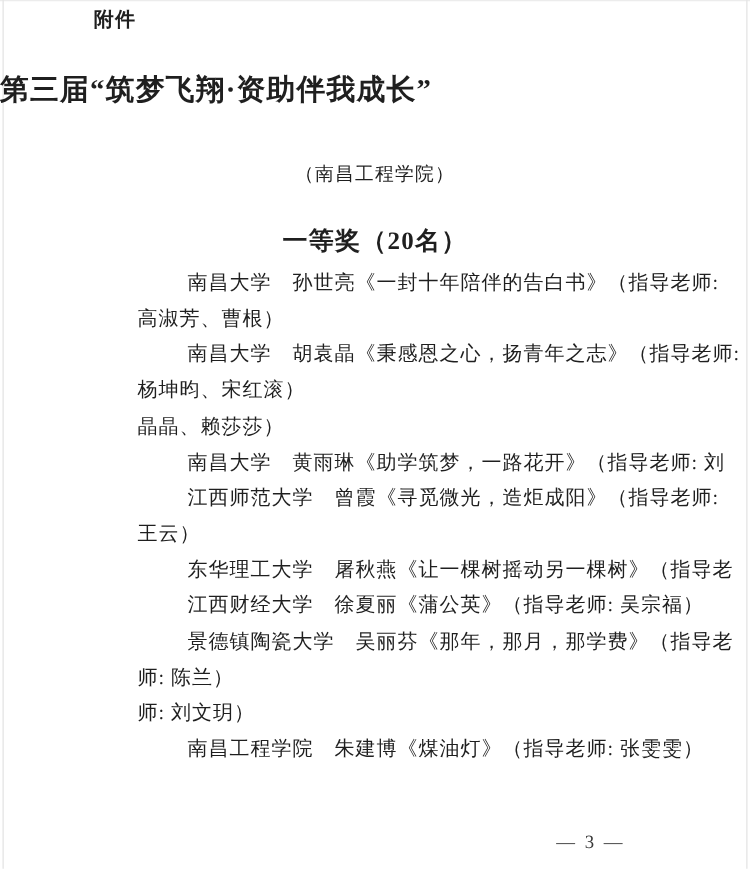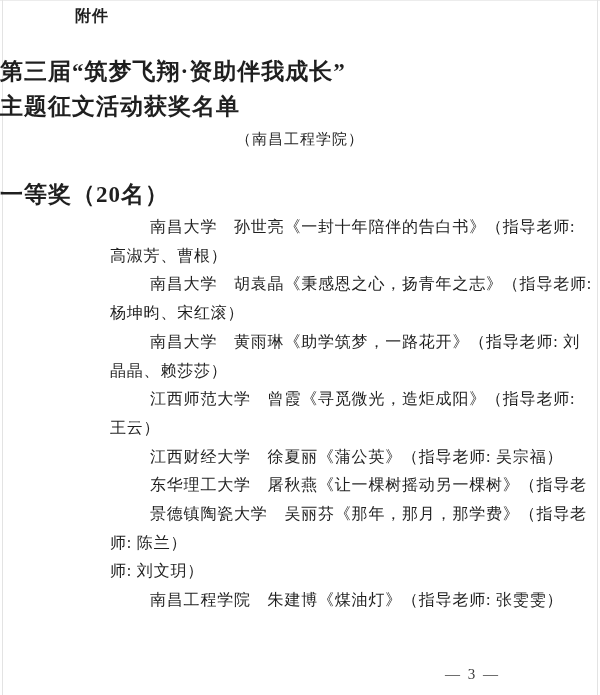--- a/index.html
+++ b/index.html
@@ -48,22 +48,23 @@
   .ranking-note {
     position: absolute;
     top: 130px; left: 0; right: 0;
     text-align: center;
     font-size: 15px;
     letter-spacing: 1px;
   }
   .section-heading {
     position: absolute;
     top: 179px; left: 0; right: 0;
+    text-align: center;
     font-weight: 700;
-    font-size: 23px;
+    font-size: 20px;
     letter-spacing: 1px;
   }
   .winner-list {
     position: absolute;
     top: 213px; left: 62px; right: 52px;
     font-size: 16px;
     line-height: 28.7px;
     letter-spacing: 0.8px;
   }
   .entry-line { white-space: nowrap; margin-left: 48px; }
@@ -81,38 +82,37 @@
 
 <div class="page">
   <div class="edge-top"></div>
   <div class="edge-left"></div>
   <div class="edge-right"></div>
 
   <div class="attachment">附件</div>
 
   <div class="doc-title">
     <div>第三届“筑梦飞翔·资助伴我成长”</div>
-    <div>主题征文活动获奖名单</div>
   </div>
 
   <div class="ranking-note">（南昌工程学院）</div>
 
   <div class="section-heading">一等奖（20名）</div>
 
   <div class="winner-list">
     <div class="entry-line indent">南昌大学　孙世亮《一封十年陪伴的告白书》（指导老师:</div>
     <div class="entry-line">高淑芳、曹根）</div>
     <div class="entry-line indent">南昌大学　胡袁晶《秉感恩之心，扬青年之志》（指导老师:</div>
     <div class="entry-line">杨坤昀、宋红滚）</div>
+    <div class="entry-line">晶晶、赖莎莎）</div>
     <div class="entry-line indent">南昌大学　黄雨琳《助学筑梦，一路花开》（指导老师: 刘</div>
-    <div class="entry-line">晶晶、赖莎莎）</div>
     <div class="entry-line indent">江西师范大学　曾霞《寻觅微光，造炬成阳》（指导老师:</div>
     <div class="entry-line">王云）</div>
+    <div class="entry-line indent">东华理工大学　屠秋燕《让一棵树摇动另一棵树》（指导老</div>
     <div class="entry-line indent">江西财经大学　徐夏丽《蒲公英》（指导老师: 吴宗福）</div>
-    <div class="entry-line indent">东华理工大学　屠秋燕《让一棵树摇动另一棵树》（指导老</div>
     <div class="entry-line indent">景德镇陶瓷大学　吴丽芬《那年，那月，那学费》（指导老</div>
     <div class="entry-line">师: 陈兰）</div>
     <div class="entry-line">师: 刘文玥）</div>
     <div class="entry-line indent">南昌工程学院　朱建博《煤油灯》（指导老师: 张雯雯）</div>
   </div>
 
   <div class="page-number">— 3 —</div>
 </div>
 
 </body></html>

